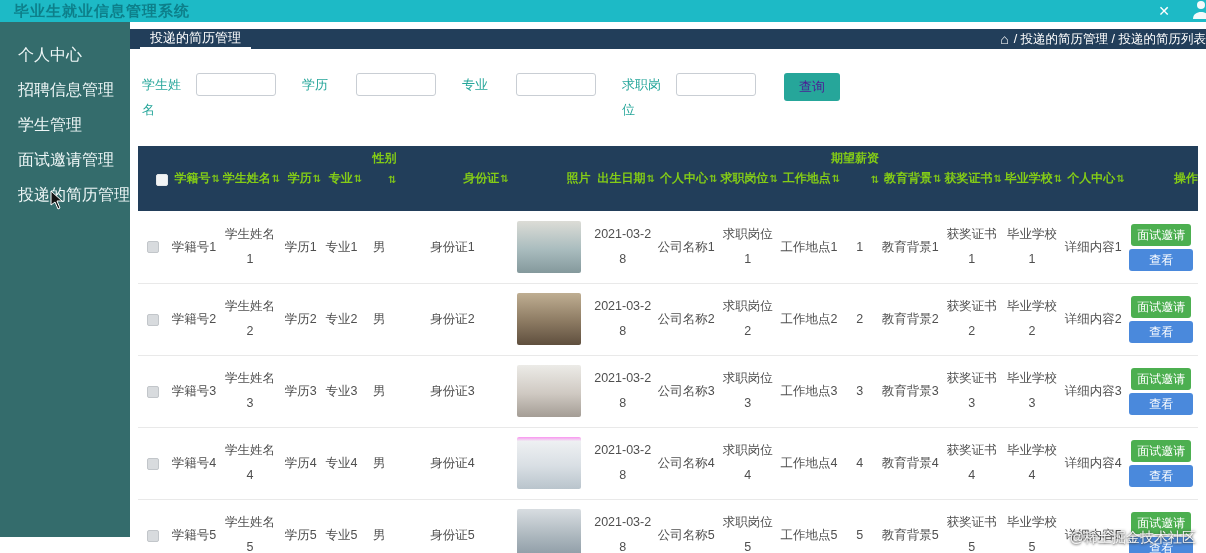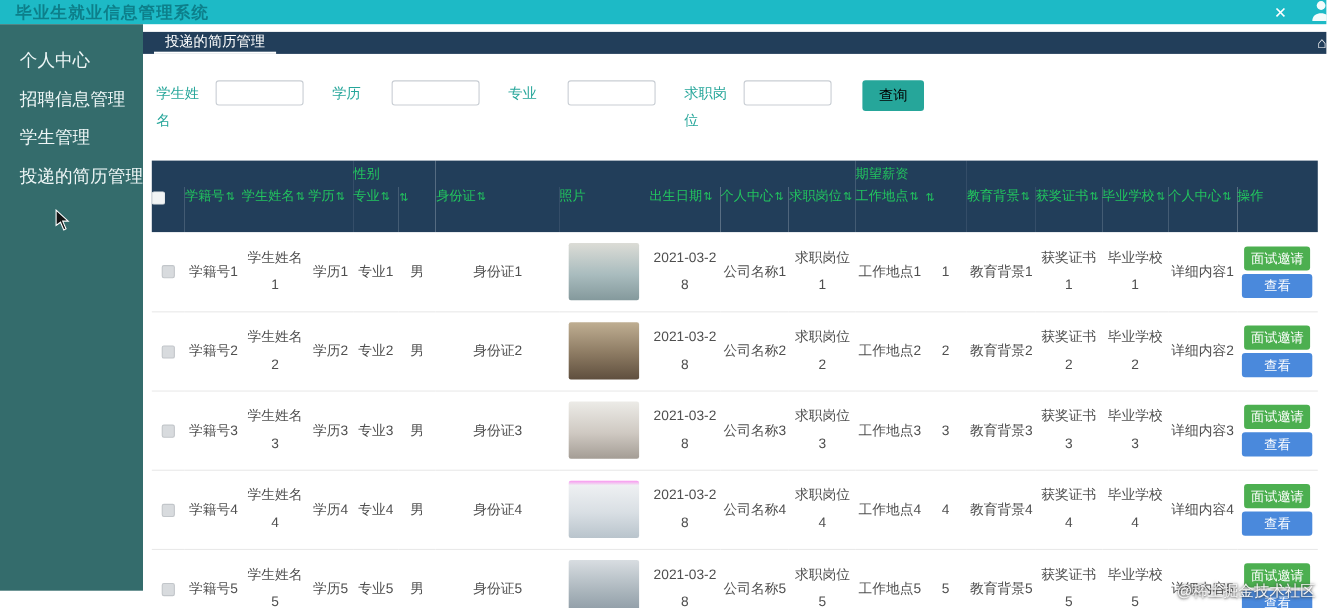--- a/index.html
+++ b/index.html
@@ -41,29 +41,29 @@
   }
   .home-ico { font-size:14px; line-height:1; }
   
   .filterbar { padding:24px 10px 24px 12px; display:flex; align-items:flex-start; }
   .f-label { color:#26a69a; font-size:13px; width:46px; line-height:1.9; word-break:break-all; }
   .f-input {
     width:80px; height:23px; border:1px solid #c9ced4; border-radius:3px;
     margin:0 26px 0 8px; outline:none; padding:0 4px; font-size:12px;
   }
   .btn-search {
-    background:#26a69a; color:#000000; border:none; border-radius:3px;
+    background:#26a69a; color:#4c1d95; border:none; border-radius:3px;
     padding:5px 15px; font-size:13px; cursor:pointer; margin-left:2px;
   }
   
   .table-wrap { padding:0 8px; }
   table { width:100%; border-collapse:collapse; table-layout:fixed; }
   thead th {
-    background:#223e5a; color:#22c55e; font-size:12px; font-weight:normal;
-    text-align:left; white-space:nowrap; overflow:visible;
+    background:#223e5a; color:#84cc16; font-size:12px; font-weight:bold;
+    text-align:right; white-space:nowrap; overflow:visible;
   }
   tr.group-row th { height:24px; }
   tr.main-row th { height:34px; padding-bottom:24px; vertical-align:middle; }
   .sort { font-size:10px; margin-left:1px; opacity:.95; cursor:pointer; }
   tbody tr { height:72px; }
   tbody td {
     text-align:center; font-size:12.5px; color:#4f4f4f; word-break:break-all;
     line-height:25px; border-bottom:1px solid #e9e9e9; padding:6px 2px;
     vertical-align:middle;
   }
@@ -101,33 +101,35 @@
         </svg>
     </span>
   </div>
 </div>
 
 <div class="layout">
   <aside class="sidebar">
     <div class="sidebar-item">个人中心</div>
     <div class="sidebar-item">招聘信息管理</div>
     <div class="sidebar-item">学生管理</div>
+    <div class="sidebar-item">面试邀请管理</div>
     <div class="sidebar-item">投递的简历管理</div>
     <span class="cursor-arrow">
       <svg width="14" height="20" viewBox="0 0 14 20">
           <polygon points="1,1 1,15 5,12 8,19 10,18 7,11 12,11" fill="#141414" stroke="#fff" stroke-width="1"></polygon>
         </svg>
     </span>
   </aside>
 
   <main class="content">
     <div class="tabbar">
       <div class="tab">投递的简历管理</div>
       <div class="breadcrumb">
         <span class="home-ico">⌂</span>
+        <span>/ 投递的简历管理 / 投递的简历列表</span>
       </div>
     </div>
 
     <div class="filterbar">
       <span class="f-label">学生姓名</span>
       <input class="f-input" style="">
       <span class="f-label">学历</span>
       <input class="f-input" style="">
       <span class="f-label">专业</span>
       <input class="f-input" style="">

